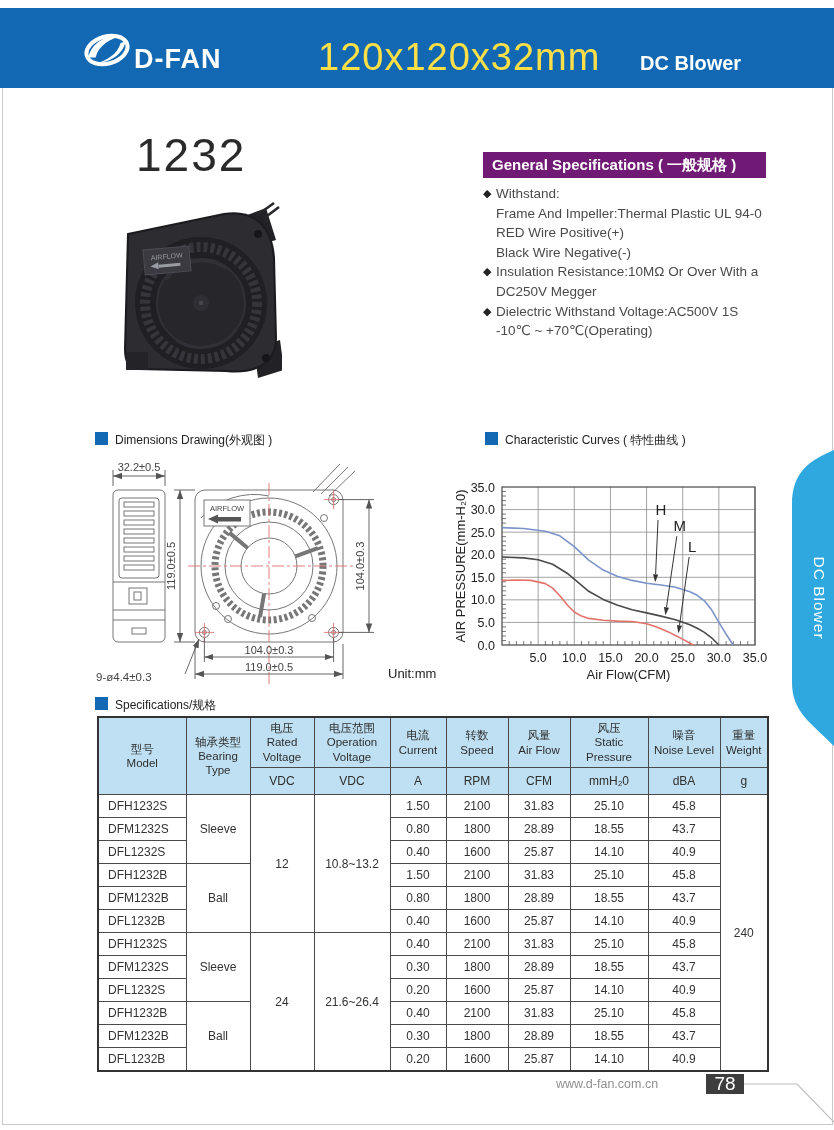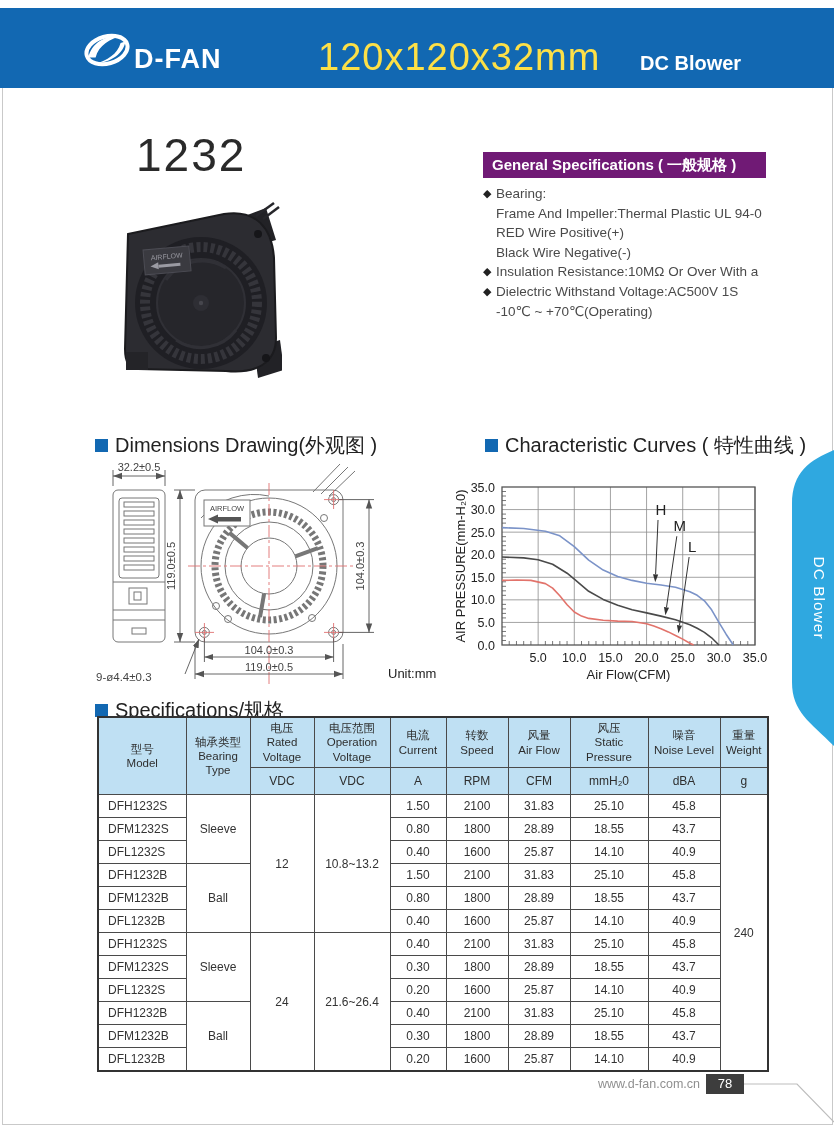--- a/index.html
+++ b/index.html
@@ -17,40 +17,40 @@
   
   .model-no{left:136px;top:128px;font-size:46px;color:#2a2a2a;letter-spacing:2px}
   
   .gs-titlebar{left:483px;top:152px;width:283px;height:26px;background:#701a75;color:#fff;
                font-size:15px;font-weight:bold;line-height:26px;padding-left:9px;box-sizing:border-box}
   .gs-list{left:483px;top:184px;width:300px;font-size:13.5px;color:#4a4a4a;line-height:19.6px}
   .gs-list .li{white-space:nowrap}
   .gs-list .li .blt{display:inline-block;width:13px;font-size:11px;color:#222;vertical-align:1px}
   .gs-list .li.cont{padding-left:13px}
   
-  .sec-title{display:flex;align-items:center;font-size:20px;color:#222}
+  .sec-title{display:flex;font-size:12px;color:#222}
   .sec-title .sq{width:13px;height:13px;background:#1268B2;margin-right:7px}
   
   .tick{font:12.5px "Liberation Sans","DejaVu Sans",sans-serif;fill:#222}
   .axis{font:13px "Liberation Sans","DejaVu Sans",sans-serif;fill:#222}
   .curve-label{font:15px "Liberation Sans","DejaVu Sans",sans-serif;fill:#222}
   .dim{font:11px "Liberation Sans","DejaVu Sans",sans-serif;fill:#444}
   .unit-note{font:13px "Liberation Sans","DejaVu Sans",sans-serif;fill:#222}
   
   #spec-table{border-collapse:collapse;table-layout:fixed;border:2px solid #333}
   #spec-table th,#spec-table td{border:1px solid #4a4a4a;text-align:center;vertical-align:middle}
   #spec-table th{background:#BFE0F3;font-weight:normal;font-size:11.5px;color:#2e2e2e;
                  white-space:pre-line;line-height:1.25;padding:3px 1px}
   #spec-table th.unit{font-size:12px;height:24px;padding:1px}
   #spec-table td{font-size:12px;color:#333;height:22px;background:#fff;padding:0 2px}
   #spec-table td.model{text-align:left;padding-left:9px}
   
-  .site{left:556px;top:1077px;width:144px;text-align:right;font-size:12.5px;color:#8f8f8f}
+  .site{left:556px;top:1077px;width:144px;text-align:left;font-size:12.5px;color:#8f8f8f}
   .page-no{left:706px;top:1074px;width:38px;height:20px;background:#3d3d3d;color:#fff;
-           font-size:13px;text-align:center;line-height:20px}
+           font-size:19px;text-align:center;line-height:20px}
 </style>
 </head>
 <body>
 
 <div class="abs page-frame"></div>
 
 <div class="abs header-bar">
   <svg class="abs" style="left:84px;top:22px" width="46" height="40" viewBox="0 0 46 40">
     <g transform="rotate(-16 23 20)">
       <ellipse cx="23" cy="20" rx="21" ry="13.5" fill="none" stroke="#fff" stroke-width="4"></ellipse>
@@ -84,25 +84,26 @@
     <text x="61" y="59" text-anchor="middle" style="font:7px 'Liberation Sans',sans-serif" fill="#9a9aa2">AIRFLOW</text>
     <polygon points="44,65 52,61.5 52,68.5" fill="#9a9aa2"></polygon>
     <rect x="52" y="64" width="22" height="3" fill="#9a9aa2"></rect>
   </g>
   <line x1="150" y1="16" x2="168" y2="3" stroke="#26262b" stroke-width="2.5"></line>
   <line x1="157" y1="19" x2="173" y2="7" stroke="#26262b" stroke-width="2.5"></line>
 </svg>
 
 <div class="abs gs-titlebar">General Specifications ( 一般规格 )</div>
 <div class="abs gs-list">
-  <div class="li"><span class="blt">◆</span><span>Bearing:</span></div>
+  <div class="li"><span class="blt">◆</span><span>Withstand:</span></div>
   <div class="li cont"><span>Frame And Impeller:Thermal Plastic UL 94-0</span></div>
   <div class="li cont"><span>RED Wire Positive(+)</span></div>
   <div class="li cont"><span>Black Wire Negative(-)</span></div>
   <div class="li"><span class="blt">◆</span><span>Insulation Resistance:10MΩ Or Over With a</span></div>
+  <div class="li cont"><span>DC250V Megger</span></div>
   <div class="li"><span class="blt">◆</span><span>Dielectric Withstand Voltage:AC500V 1S</span></div>
   <div class="li cont"><span>-10℃ ~ +70℃(Operating)</span></div>
 </div>
 
 <div class="abs sec-title" style="left:95px;top:432px">
   <span class="sq"></span>
   <span>Dimensions Drawing(外观图 )</span>
 </div>
 <div class="abs sec-title" style="left:485px;top:432px">
   <span class="sq"></span>

